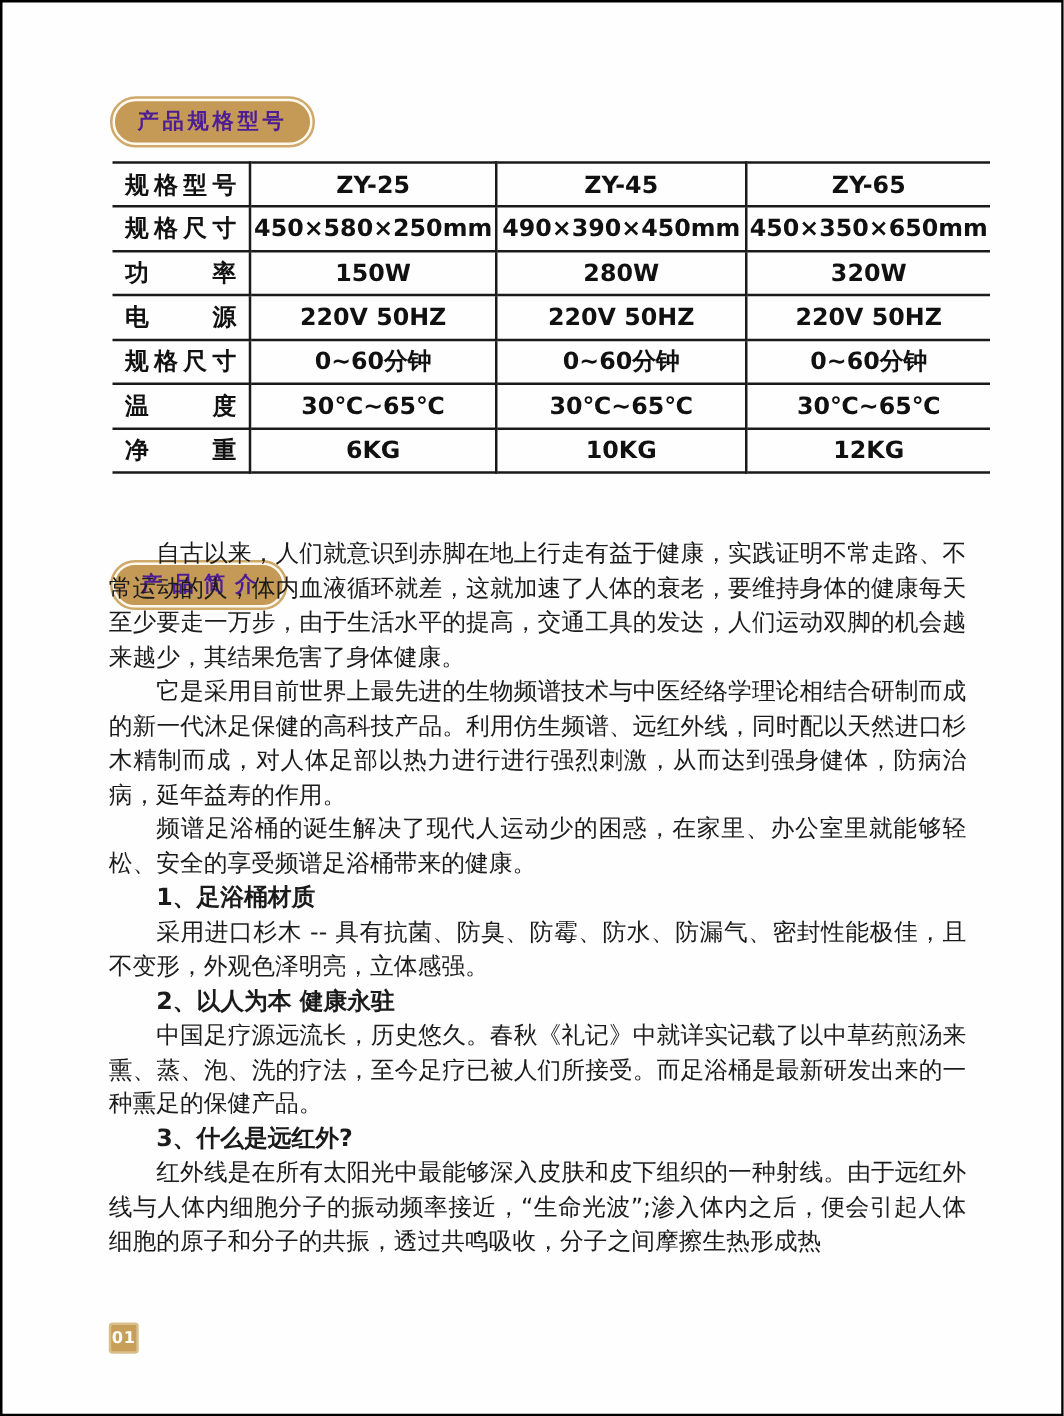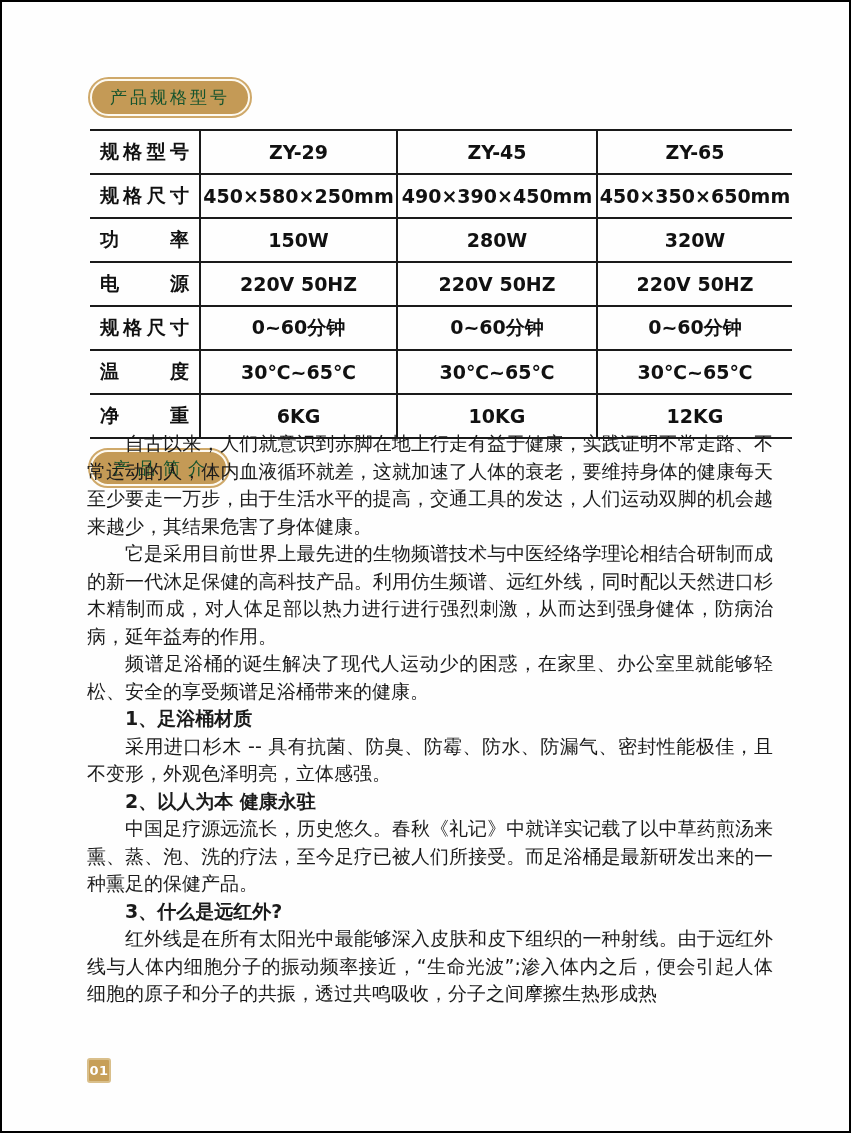--- a/index.html
+++ b/index.html
@@ -14,25 +14,25 @@
     width: 851px; height: 1133px;
     background: #fefefe;
     border: 2px solid #000;
     overflow: hidden;
   }
   
   .badge-pill {
     position: absolute;
     display: inline-flex; align-items: center; justify-content: center;
     background: #c49a56;
-    color: #14532d;
+    color: #4c1d95;
     border: 2px solid #fdf9ef;
     outline: 2px solid #cfa96a;
     border-radius: 999px;
-    font-weight: normal;
+    font-weight: bold;
     font-size: 17px;
     line-height: 1;
     white-space: nowrap;
   }
   #badge-spec { left: 88px; top: 77px;  width: 160px; height: 37px; letter-spacing: 3px; }
   #badge-intro{ left: 88px; top: 404px; width: 138px; height: 36px; letter-spacing: 8px; padding-left: 8px; margin-top: 44px; }
   
   .spec-table-wrap { position: absolute; left: 88px; top: 127px; }
   table.spec-table {
     border-collapse: collapse;
@@ -45,21 +45,21 @@
     border-bottom: 2px solid #1a1a1a;
     border-right: 2px solid #1a1a1a;
     font-size: 19px; font-weight: bold;
     text-align: center; vertical-align: middle;
     height: 35px;
     overflow: hidden; white-space: nowrap;
   }
   table.spec-table td:last-child { border-right: none; }
   table.spec-table td.label {
     text-align: justify; text-align-last: justify;
-    padding: 8px 10px;
+    padding: 0 10px;
   }
   table.spec-table col.c-label { width: 110px; }
   table.spec-table col.c-v1 { width: 197px; }
   table.spec-table col.c-v2 { width: 200px; }
   table.spec-table col.c-v3 { width: 195px; }
   
   .intro-body {
     position: absolute; left: 85px; top: 428px; width: 686px;
     color: #1b1b1b;
     font-size: 19px; line-height: 27.5px;
@@ -90,21 +90,21 @@
     <table class="spec-table">
       <colgroup>
         <col class="c-label">
           <col class="c-v1">
           <col class="c-v2">
           <col class="c-v3">
       </colgroup>
       <tbody>
         <tr>
           <td class="label">规格型号</td>
-          <td>ZY-29</td>
+          <td>ZY-25</td>
           <td>ZY-45</td>
           <td>ZY-65</td>
         </tr>
         <tr>
           <td class="label">规格尺寸</td>
           <td>450×580×250mm</td>
           <td>490×390×450mm</td>
           <td>450×350×650mm</td>
         </tr>
         <tr>

